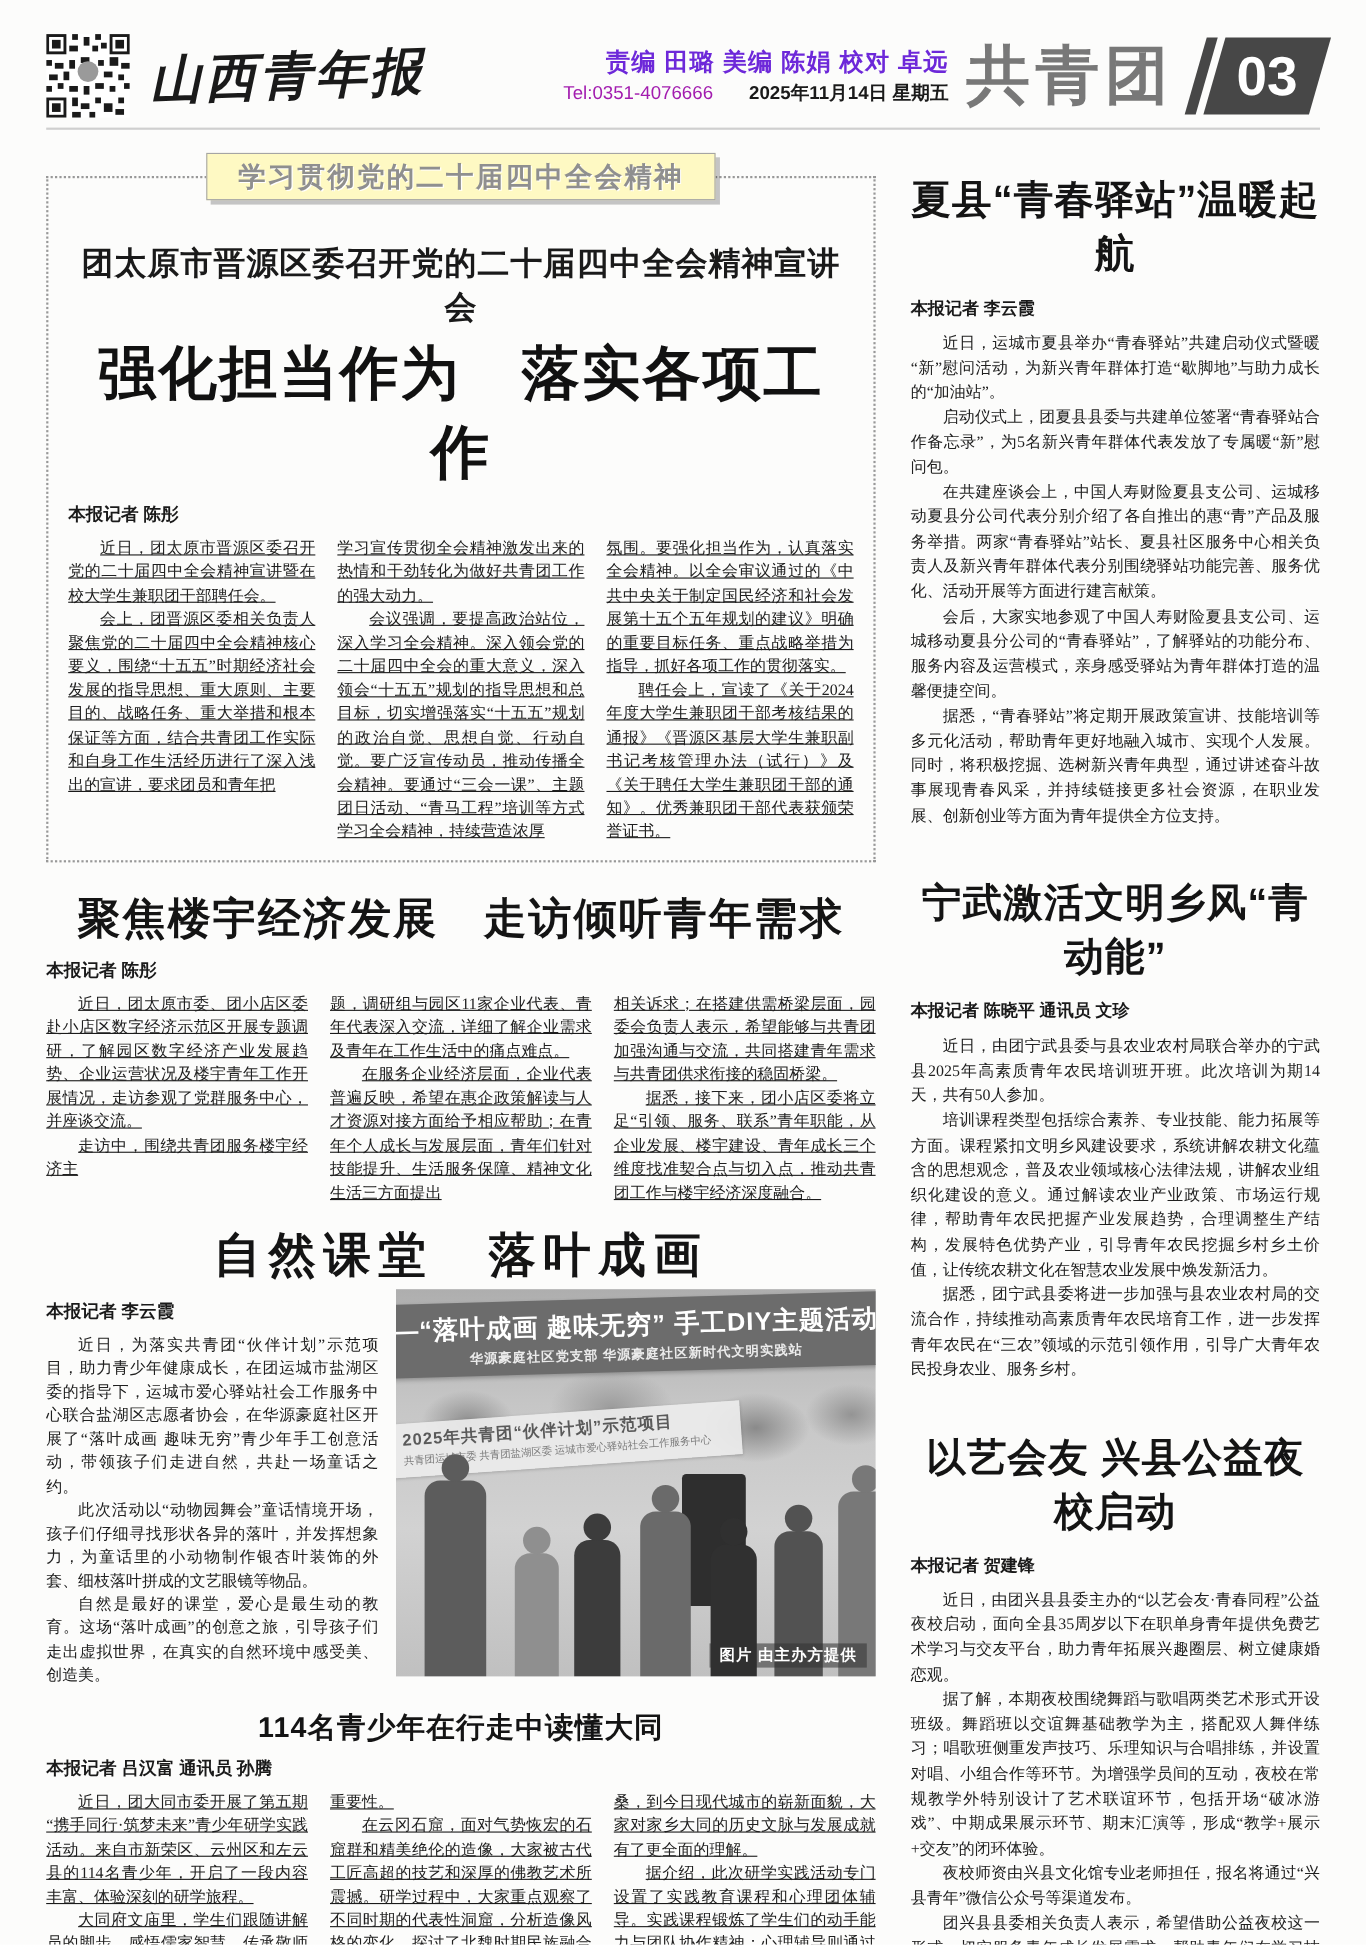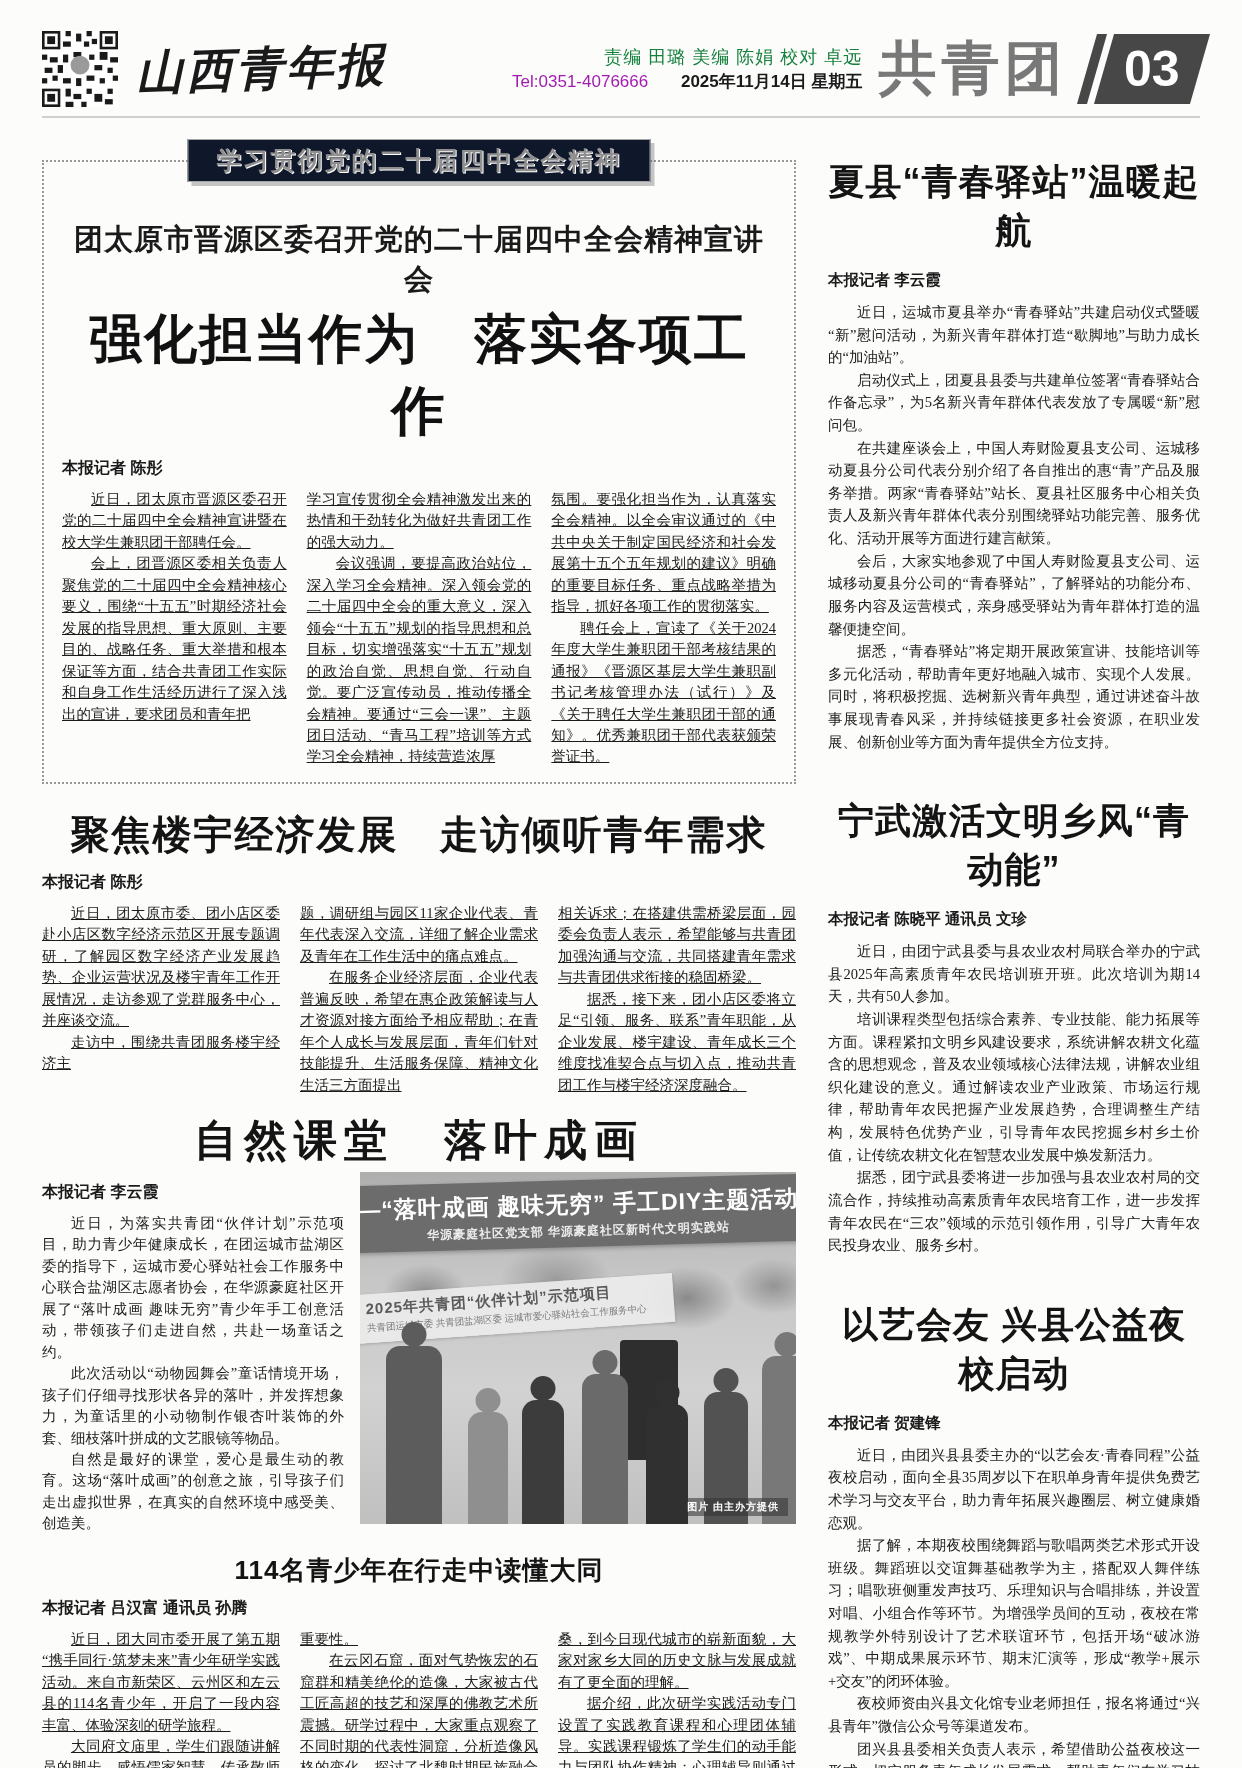--- a/index.html
+++ b/index.html
@@ -5,42 +5,42 @@
   html,body{margin:0;padding:0;background:#ffffff;}
   .page{position:relative;width:1242px;height:1768px;overflow:hidden;background:#fcfcfb;
         color:#1a1a1a;font-family:"Liberation Serif",serif;}
   
   .header{display:flex;align-items:center;padding:30px 42px 0 42px;height:78px;}
   .qr{width:76px;height:76px;flex:none;margin-right:18px;}
   .masthead-logo{font-size:47px;font-weight:bold;font-style:italic;letter-spacing:3px;
         transform:rotate(-2deg);white-space:nowrap;}
   .header-right{margin-left:auto;display:flex;align-items:center;gap:16px;}
   .header-meta{text-align:right;font-family:"Liberation Sans",sans-serif;line-height:1.45;}
-  .meta-line1{font-size:18px;font-weight:normal;color:#15803d;letter-spacing:1px;}
+  .meta-line1{font-size:22px;font-weight:bold;color:#6d28d9;letter-spacing:1px;}
   .meta-line2{font-size:17px;font-weight:bold;}
   .meta-line2 .tel{color:#a21caf;font-weight:normal;margin-right:28px;}
   .section-name{font-size:58px;color:#787878;font-weight:bold;letter-spacing:5px;white-space:nowrap;}
   .badge-wrap{display:flex;align-items:stretch;height:70px;margin-left:4px;}
   .slash{width:10px;background:#474747;transform:skewX(-16deg);margin-right:7px;}
   .badge{background:#474747;color:#fff;transform:skewX(-16deg);display:flex;align-items:center;padding:0 20px;}
   .badge span{transform:skewX(16deg);font-size:50px;font-weight:bold;font-family:"Liberation Sans",sans-serif;}
   .header-rule{margin:8px 42px 0 42px;border-bottom:2px solid #cfcfcf;}
   
   .content{display:flex;gap:32px;padding:0 42px;}
   .main{width:754px;flex:none;}
   .sidebar{flex:1;min-width:0;}
   
   p.body{margin:0;text-align:justify;text-indent:2em;font-size:14.5px;line-height:1.48;color:#202020;}
   p.body.cont{text-indent:0;}
   .byline{font-family:"Liberation Sans",sans-serif;font-weight:bold;font-size:16px;margin:10px 0 10px;}
   .cols3{display:flex;gap:20px;text-decoration:underline;}
   .cols3 .col{flex:1;min-width:0;}
   
   .lead-box{position:relative;border:2px dotted #989898;margin-top:42px;padding:30px 18px 14px;}
-  .kicker{position:absolute;top:-23px;left:50%;transform:translateX(-50%);background:#0f172a;
+  .kicker{position:absolute;top:-23px;left:50%;transform:translateX(-50%);background:#fef9c3;
         border:1px solid #a5a5a5;box-shadow:4px 4px 0 rgba(0,0,0,.22);padding:4px 28px;
         font-family:Liberation Sans, sans-serif;font-weight:bold;font-size:25px;color:#8f8f8f;
         letter-spacing:2px;white-space:nowrap;text-shadow:1px 1px 0 #fff;}
   .deck{text-align:center;font-weight:bold;font-size:29px;letter-spacing:1px;margin:28px 0 4px;}
   .lead-headline{text-align:center;font-family:"Liberation Sans",sans-serif;font-weight:900;
         font-size:53px;letter-spacing:2px;margin:4px 0 8px;color:#111;}
   
   .art-headline{text-align:center;font-family:"Liberation Sans",sans-serif;font-weight:900;color:#141414;}
   .econ{margin-top:24px;}
   .econ .art-headline{font-size:39px;letter-spacing:2px;margin:0 0 2px;}
@@ -65,21 +65,21 @@
   .banner1-sub{font-size:12px;font-weight:bold;color:#ebebeb;margin-top:3px;letter-spacing:1px;}
   .banner2{position:absolute;top:112px;left:-6px;width:68%;transform:rotate(-4deg);
         background:rgba(236,236,236,.92);color:#5a5a5a;padding:6px 12px 8px;box-shadow:0 1px 3px rgba(0,0,0,.2);}
   .banner2-main{font-family:"Liberation Sans",sans-serif;font-weight:bold;font-size:15px;letter-spacing:1px;}
   .banner2-sub{font-size:9.5px;margin-top:3px;color:#7a7a7a;}
   .speaker{position:absolute;right:118px;bottom:64px;width:58px;height:120px;background:#2e2e2e;border-radius:4px;}
   .person{position:absolute;bottom:0;border-radius:14px 14px 0 0;}
   .person::before{content:"";position:absolute;top:-24px;left:50%;transform:translateX(-50%);
         width:25px;height:25px;border-radius:50%;background:inherit;}
   .photo-caption{position:absolute;right:8px;bottom:8px;background:rgba(50,50,50,.55);color:#fff;
-        font-size:10px;padding:2px 9px;font-family:"Liberation Sans",sans-serif;font-weight:bold;letter-spacing:1px;}
+        font-size:14px;padding:2px 9px;font-family:"Liberation Sans",sans-serif;font-weight:bold;letter-spacing:1px;}
   
   .side-art{margin-top:44px;}
   .side-art.first{margin-top:40px;}
   .side-headline{text-align:center;font-family:"Liberation Sans",sans-serif;font-weight:900;
         font-size:36px;letter-spacing:1px;color:#141414;}
   .side-art .byline{margin:14px 0 10px;font-size:15.5px;}
   .side-art p.body{font-size:14.5px;line-height:1.56;}
 </style>
 </head>
 <body>

